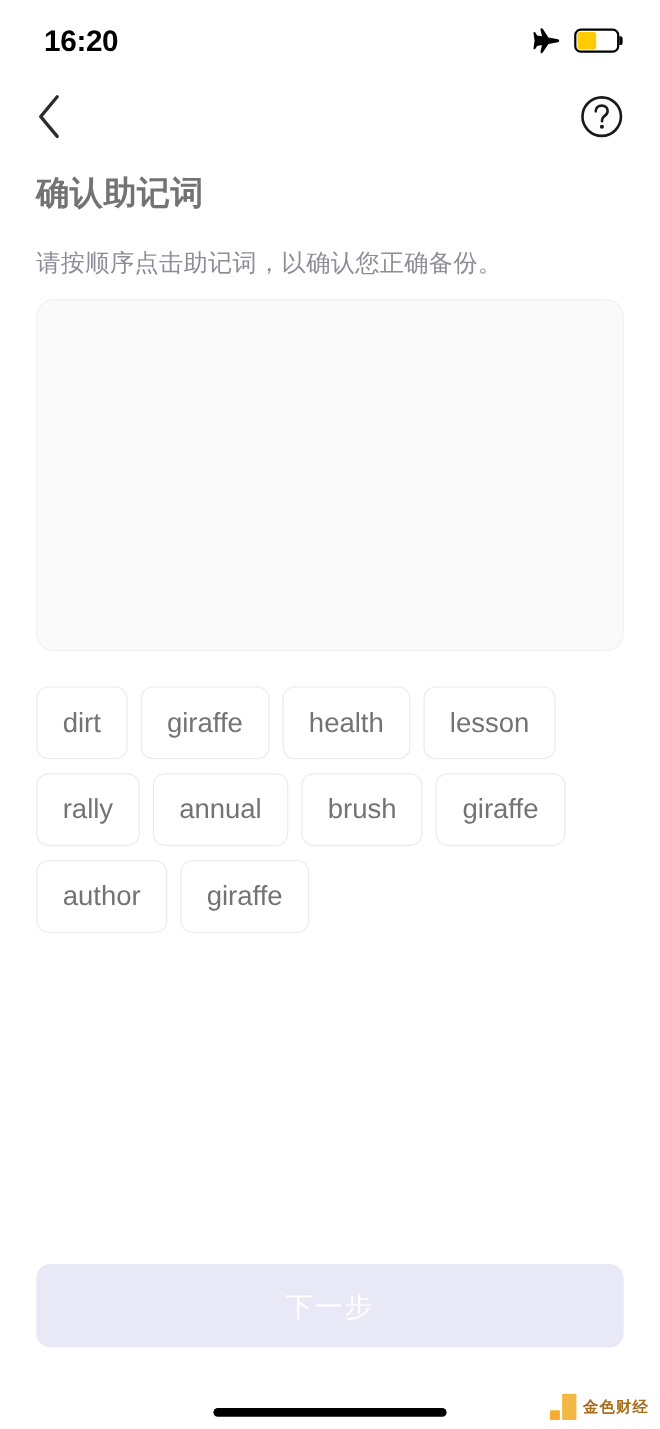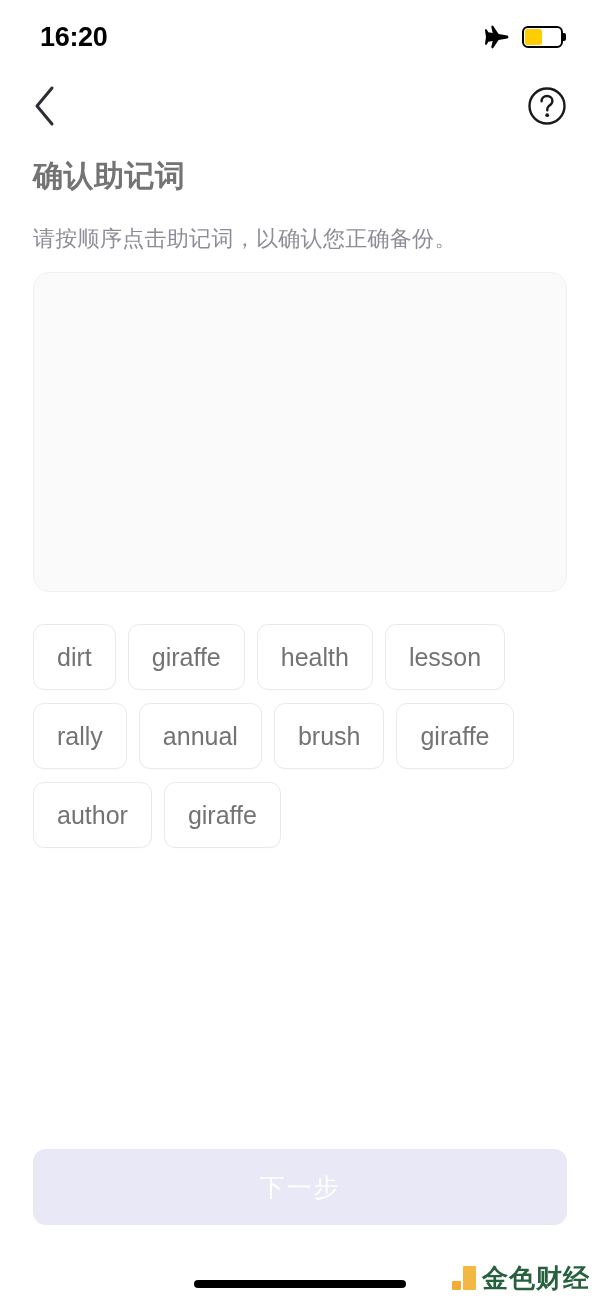--- a/index.html
+++ b/index.html
@@ -231,23 +231,23 @@
     border-radius: 1px;
   }
   .wm-sq-c {
     position: absolute;
     left: 0; top: 0;
     width: 9px; height: 8px;
     background: #ffffff;
   }
 
   .wm-text {
-    font-size: 26px;
+    font-size: 14px;
     font-weight: bold;
-    color: #14532d;
+    color: #a16207;
     letter-spacing: 1px;
     line-height: 1;
   }
 </style>
 </head>
 <body>
 
 <div class="phone">
 
   <div class="status-bar">

